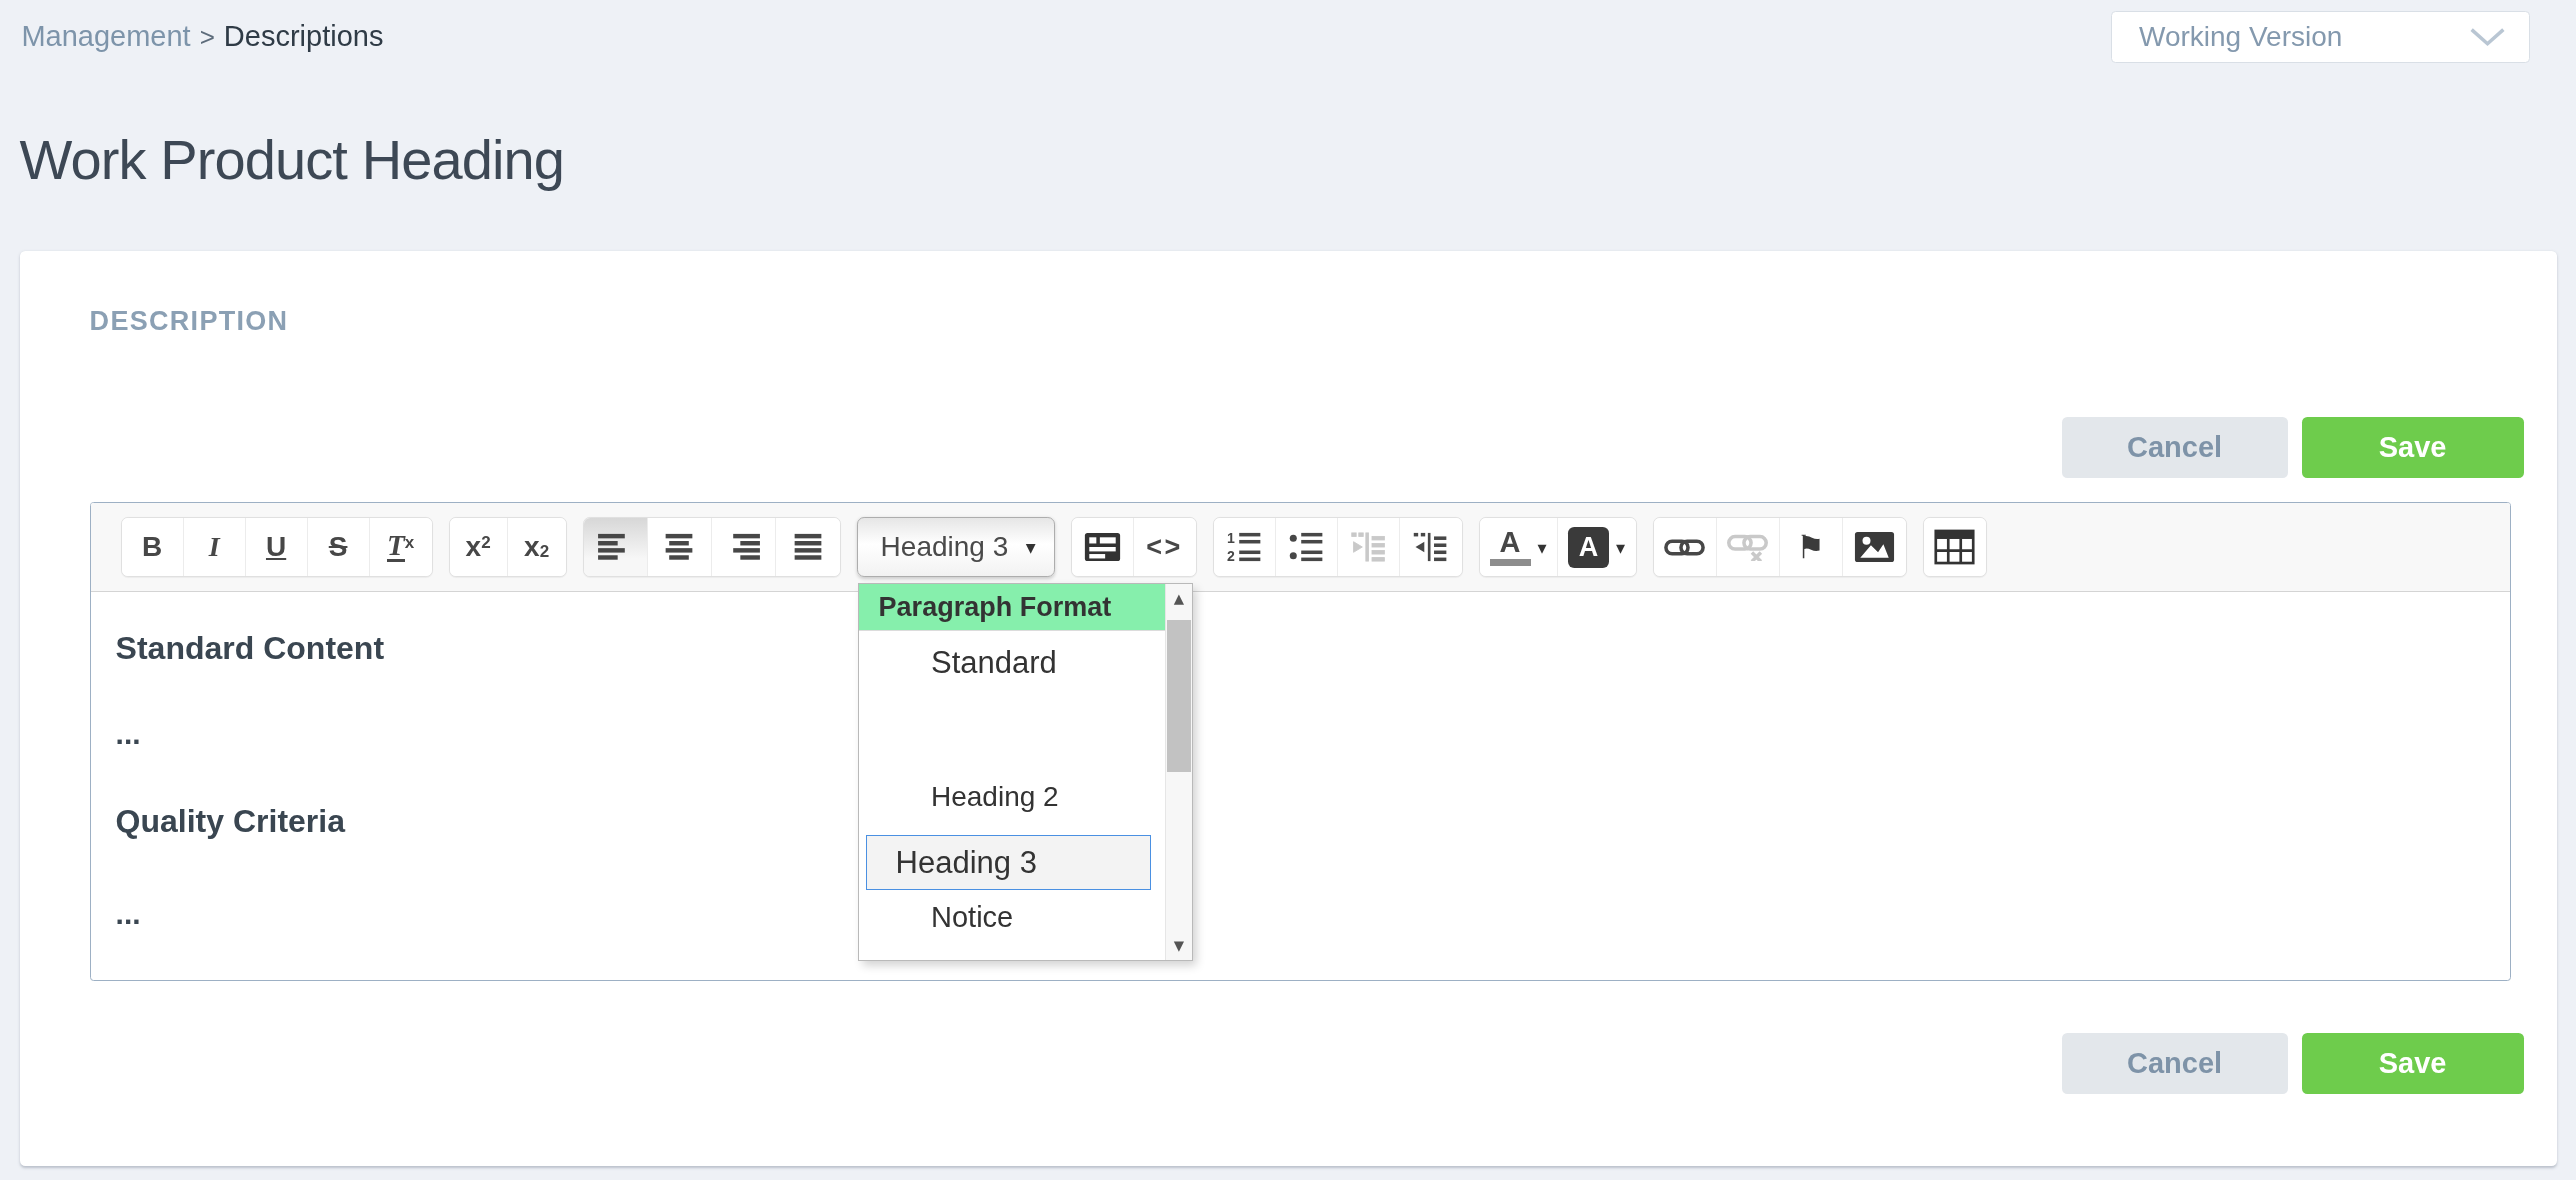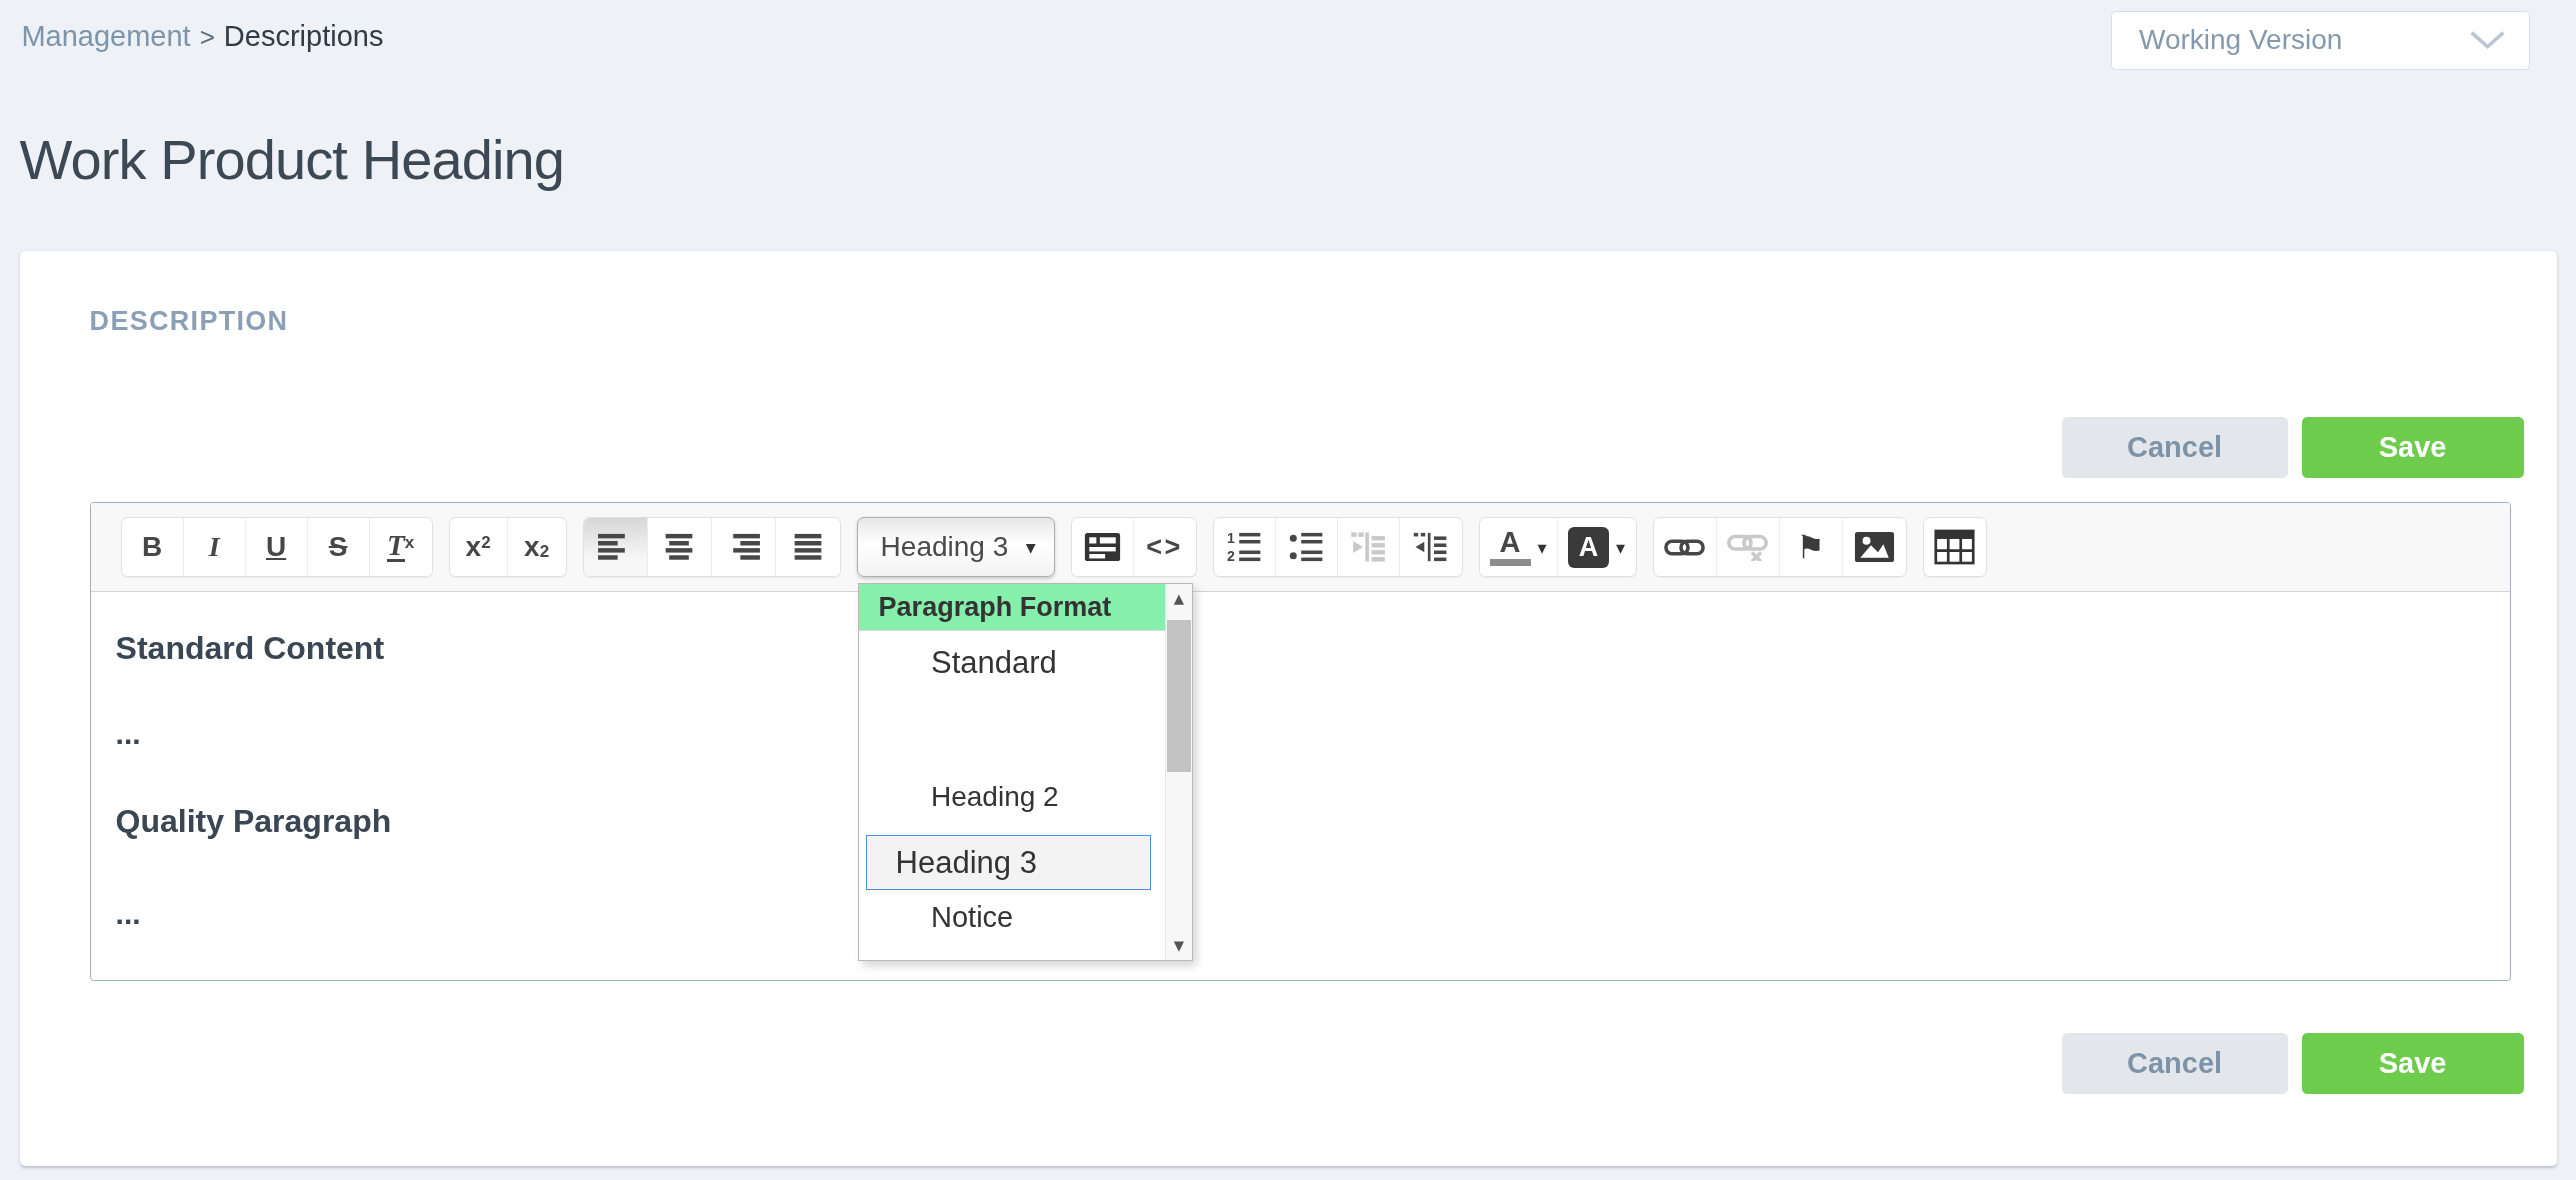--- a/index.html
+++ b/index.html
@@ -17,21 +17,21 @@
   .breadcrumb {
     position: absolute; left: 21.4px; top: 19.6px;
     display: flex; align-items: baseline; gap: 9px;
     font-size: 29px;
   }
   .crumb-link { color: #7d94aa; cursor: pointer; }
   .crumb-sep { color: #5d6c7b; font-size: 26px; }
   .crumb-current { color: #2f3b46; }
 
   .version-select {
-    position: absolute; left: 2111px; top: 10.7px; width: 419px; height: 59px;
+    position: absolute; left: 2111px; top: 10.7px; width: 419px; height: 52px;
     background: #fff; border: 0.9px solid #d9dfe6; border-radius: 4.5px;
     display: flex; align-items: center; justify-content: space-between;
     padding: 0 23px 0 27px; cursor: pointer;
   }
   .version-select .vlabel { color: #8499ae; font-size: 28px; }
 
   .page-title {
     position: absolute; left: 19.6px; top: 127px;
     font-size: 56px; font-weight: 400; letter-spacing: -0.9px; color: #3d4855;
   }
@@ -376,21 +376,21 @@
             <line x1="30" y1="11" x2="30" y2="38" stroke="#333" stroke-width="3"></line>
             <line x1="2" y1="24" x2="44" y2="24" stroke="#333" stroke-width="3"></line>
           </svg>
         </div>
       </div>
     </div>
 
     <div>
       <div class="ed-h" style="top:127px">Standard Content</div>
       <div class="ed-p" style="top:214px">...</div>
-      <div class="ed-h" style="top:300px">Quality Paragraph</div>
+      <div class="ed-h" style="top:300px">Quality Criteria</div>
       <div class="ed-p" style="top:394px">...</div>
     </div>
   </div>
 
   <div class="row-bottom">
     <button class="btn btn-cancel">Cancel</button>
     <button class="btn btn-save">Save</button>
   </div>
 </div>
 

